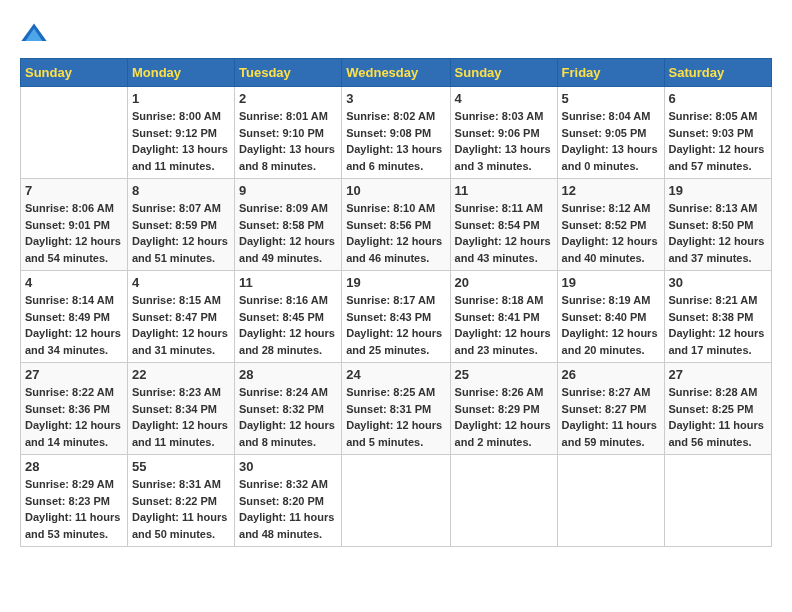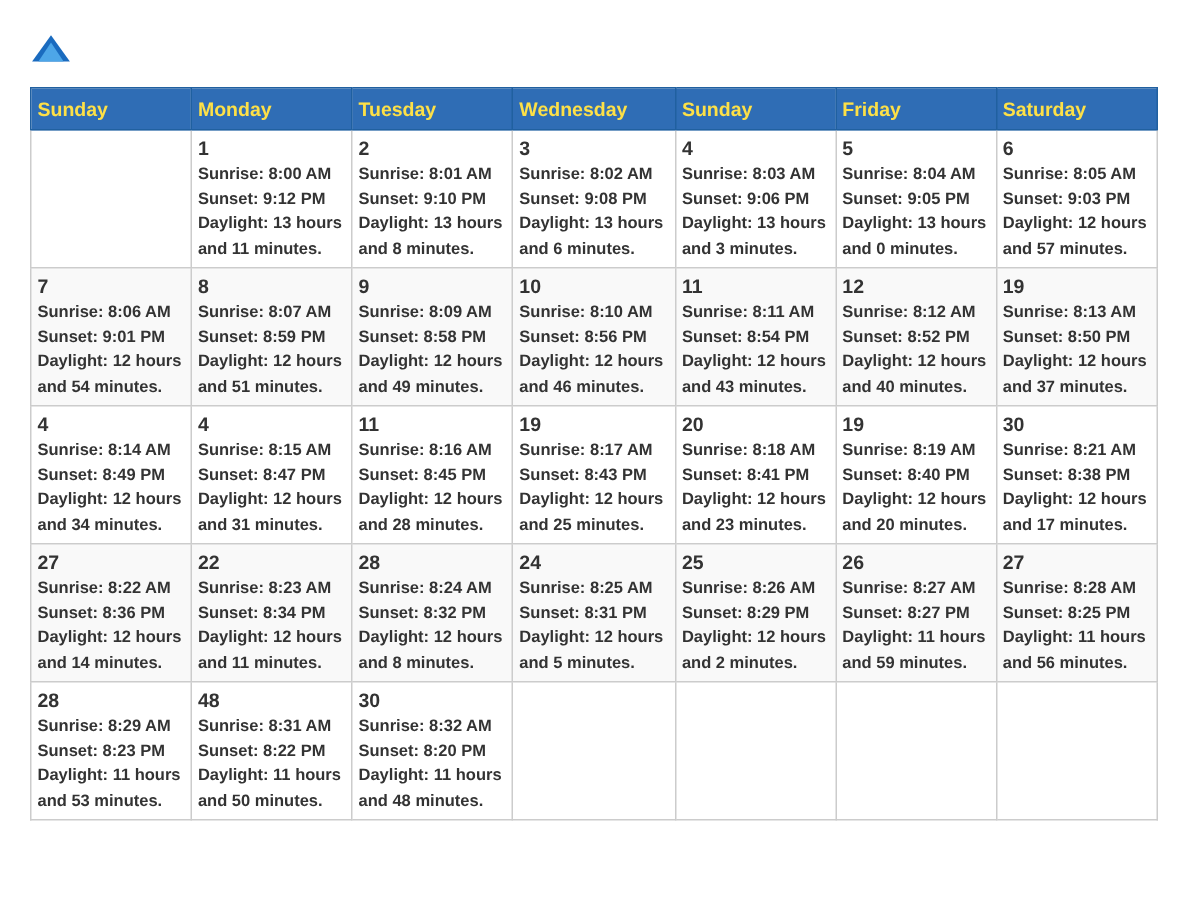--- a/index.html
+++ b/index.html
@@ -239,21 +239,21 @@
           <span class="day-number">27</span>
           <div class="day-info">Sunrise: 8:28 AM<br>Sunset: 8:25 PM<br>Daylight: 11 hours<br>and 56 minutes.</div>
         </td>
       </tr>
       <tr>
         <td>
           <span class="day-number">28</span>
           <div class="day-info">Sunrise: 8:29 AM<br>Sunset: 8:23 PM<br>Daylight: 11 hours<br>and 53 minutes.</div>
         </td>
         <td>
-          <span class="day-number">48</span>
+          <span class="day-number">55</span>
           <div class="day-info">Sunrise: 8:31 AM<br>Sunset: 8:22 PM<br>Daylight: 11 hours<br>and 50 minutes.</div>
         </td>
         <td>
           <span class="day-number">30</span>
           <div class="day-info">Sunrise: 8:32 AM<br>Sunset: 8:20 PM<br>Daylight: 11 hours<br>and 48 minutes.</div>
         </td>
         <td class="empty-cell"></td>
         <td class="empty-cell"></td>
         <td class="empty-cell"></td>
         <td class="empty-cell"></td>

